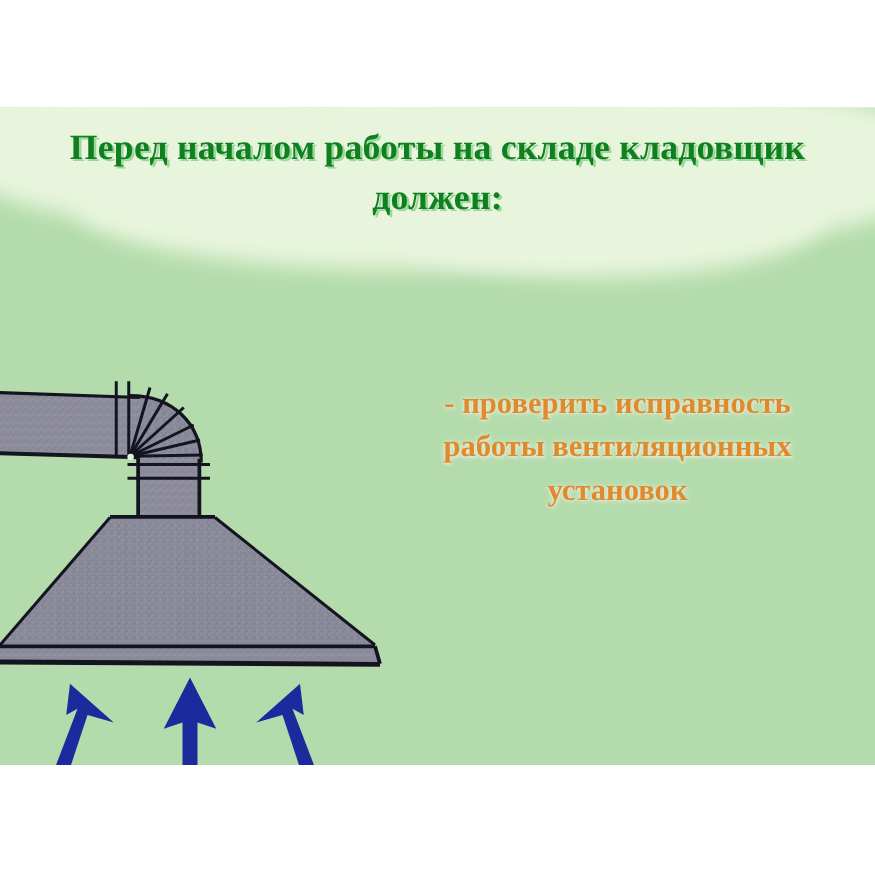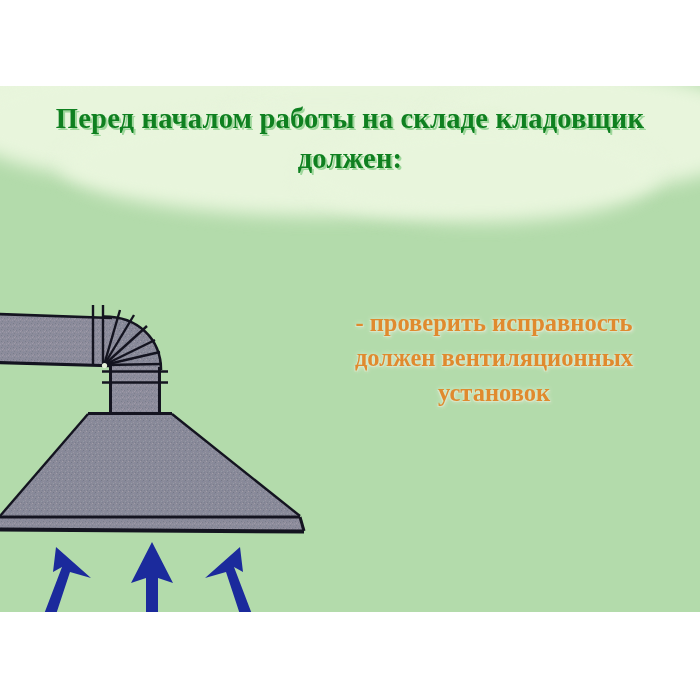--- a/index.html
+++ b/index.html
@@ -219,18 +219,18 @@
                    L 243 486
                    L 240 461
                    L 205 492
                    L 226 486
                    L 258 583 Z"></path>
         </g>
       </svg>
     </div>
 
     <div id="bullet">- проверить исправность
-должен вентиляционных
+работы вентиляционных
 установок</div>
 
   </div>
 
 </div>
 
 </body></html>

